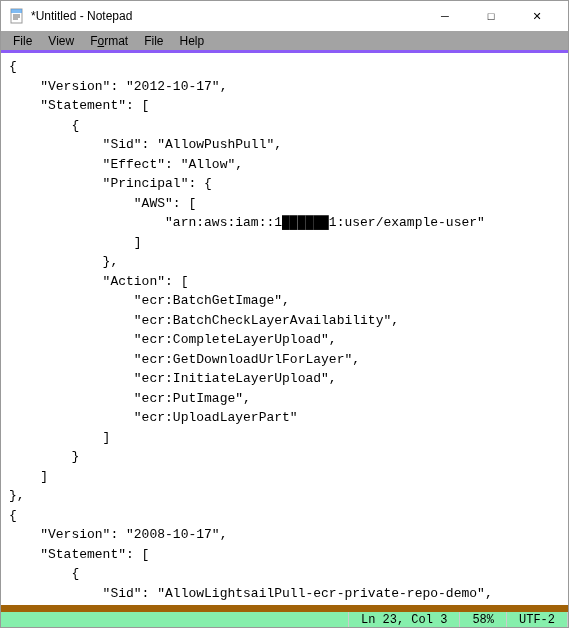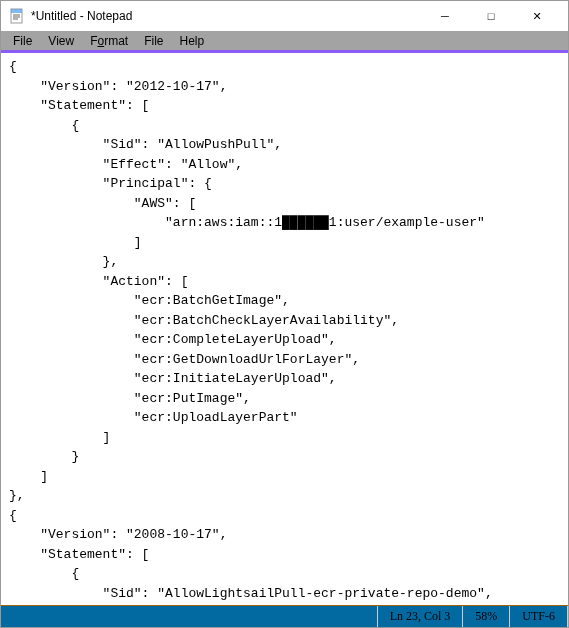--- a/index.html
+++ b/index.html
@@ -129,25 +129,25 @@
       background: #f0f0f0;
     }
 
     .text-area::-webkit-scrollbar-thumb {
       background: #c0c0c0;
       border: 1px solid #999;
     }
 
     .status-bar {
       height: 22px;
-      background: #0369a1;
-      border-top: 1px solid #a16207;
-      display: flex;
-      align-items: center;
-      font-family: Liberation Serif, serif;
+      background: #86efac;
+      border-top: 7px solid #a16207;
+      display: flex;
+      align-items: center;
+      font-family: Liberation Mono, monospace;
       font-size: 12px;
       color: #000;
     }
 
     .status-item {
       padding: 0 12px;
       border-right: 1px solid #ccc;
       height: 100%;
       display: flex;
       align-items: center;
@@ -229,15 +229,15 @@
             ]
         }
     ]
 }</textarea>
   </div>
 
   <div class="status-bar">
     <div class="status-item"></div>
     <div class="status-item">Ln 23, Col 3</div>
     <div class="status-item">58%</div>
-    <div class="status-item">UTF-6</div>
+    <div class="status-item">UTF-2</div>
   </div>
 </div>
 
 </body></html>

